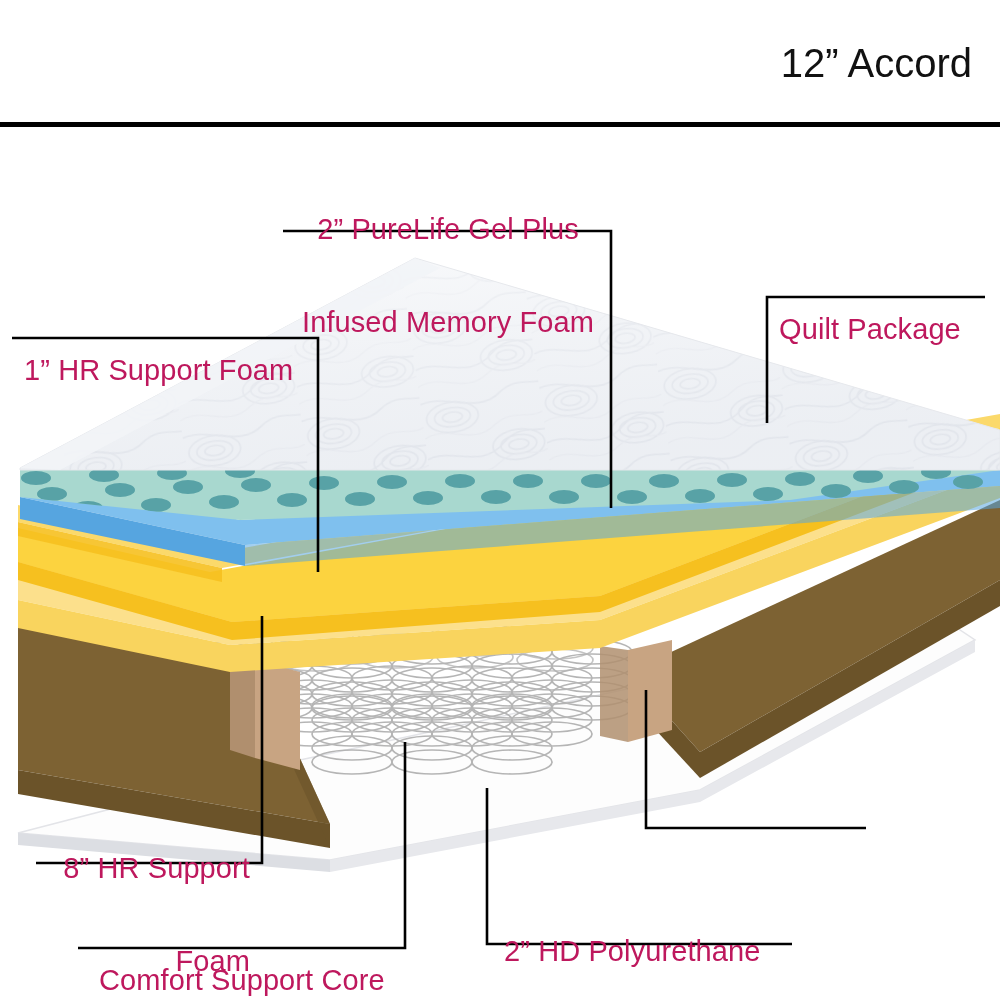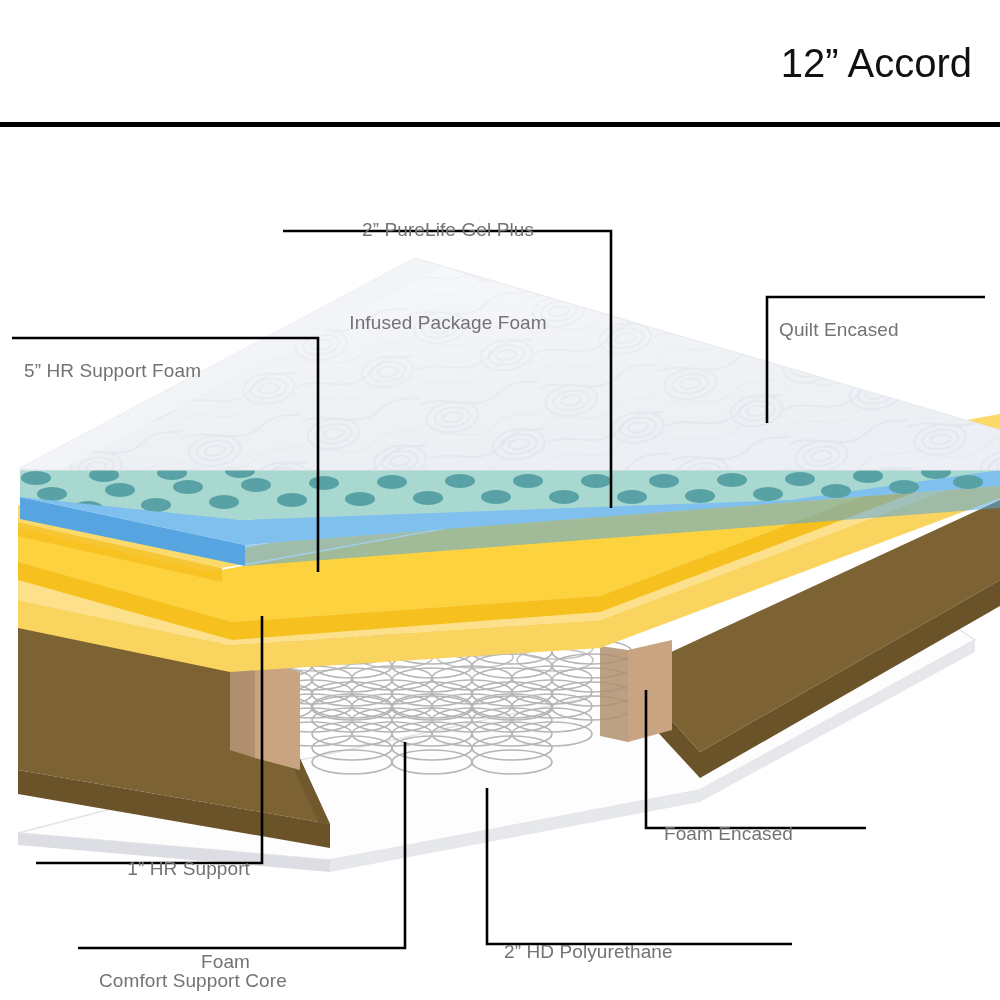--- a/index.html
+++ b/index.html
@@ -8,23 +8,23 @@
     width:1000px;height:1000px;
     font-family:"Liberation Sans","DejaVu Sans",sans-serif;
     color:#000;
     position:relative;
     overflow:hidden;
   }
   #stage{position:absolute;left:0;top:0;width:1000px;height:808px;}
   #stage svg{position:absolute;left:0;top:0;}
   .lbl{
     position:absolute;
-    font-size:19px;
+    font-size:29px;
     line-height:31px;
-    color:#737373;
+    color:#be185d;
     white-space:pre;
     letter-spacing:0.1px;
   }
   .lbl.ctr{text-align:center;}
   .lbl.rt{text-align:right;}
   #title{
     position:absolute;
     right:28px;top:40px;
     font-size:40px;
     line-height:46px;
@@ -288,37 +288,36 @@
       <path d="M405,742 L405,948 L78,948"></path>
 
       <path d="M487,788 L487,944 L792,944"></path>
     </g>
   </svg>
 
   <div style="position:absolute;left:0;top:122px;width:1000px;height:5px;background:#000;"></div>
 
   <div class="lbl ctr" style="left:273px;top:152px;width:350px;">
     <div>2” PureLife Gel Plus</div>
-    <div>Infused Package Foam</div>
+    <div>Infused Memory Foam</div>
   </div>
 
   <div class="lbl" style="left:24px;top:293px;">
-    <div>5” HR Support Foam</div>
+    <div>1” HR Support Foam</div>
   </div>
 
   <div class="lbl" style="left:779px;top:252px;">
-    <div>Quilt Encased</div>
+    <div>Quilt Package</div>
   </div>
 
   <div class="lbl" style="left:664px;top:756px;">
-    <div>Foam Encased</div>
   </div>
 
   <div class="lbl rt" style="left:20px;top:791px;width:230px;">
-    <div>1” HR Support</div>
+    <div>8” HR Support</div>
     <div>Foam</div>
   </div>
 
   <div class="lbl" style="left:99px;top:903px;">
     <div>Comfort Support Core</div>
   </div>
 
   <div class="lbl" style="left:504px;top:874px;">
     <div>2” HD Polyurethane</div>
     

